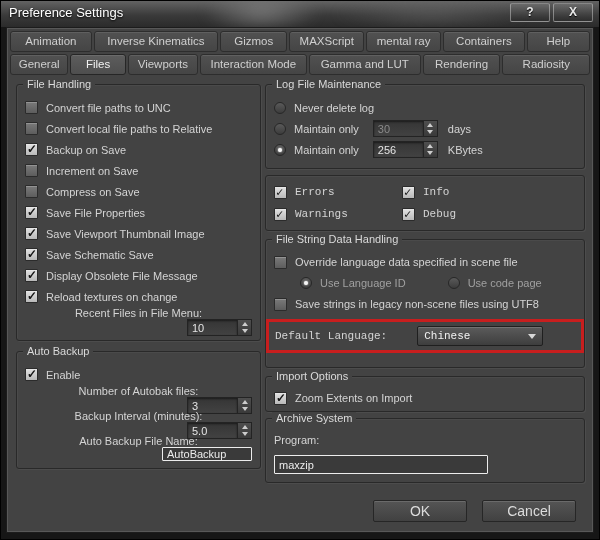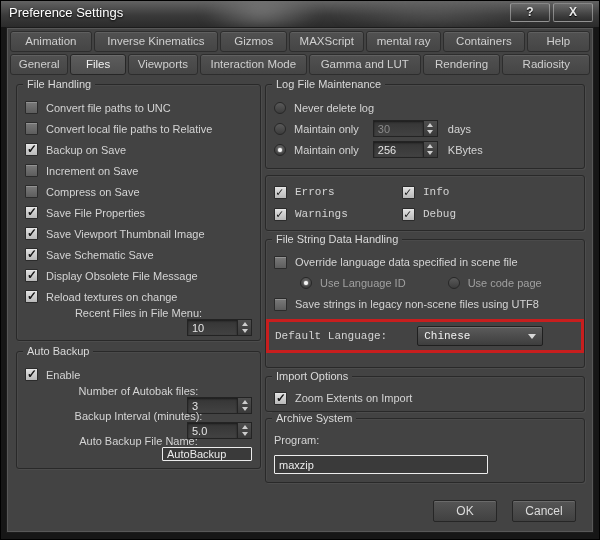--- a/index.html
+++ b/index.html
@@ -121,23 +121,23 @@
   .dl-row{ position:relative; margin:7px -8px -2px -8px; padding:5px 9px; display:flex; align-items:center; height:30px;font-family:Liberation Mono, monospace; }
   .red-frame{
     position:absolute; left:0; right:0; top:-2px; bottom:-2px;
     border:3px solid var(--ann, #c81e1e); pointer-events:none;
   }
   
   .lvl-grid{ display:grid; grid-template-columns:128px 1fr; row-gap:4px;font-family:Liberation Mono, monospace; }
   
   .footer{ position:absolute; right:17px; bottom:10px; display:flex; gap:15px; }
   .btn{
-    width:64px; height:22px; text-align:center; line-height:20px;
+    width:94px; height:22px; text-align:center; line-height:20px;
     background:linear-gradient(#555,#414141); border:1px solid #262626; border-radius:2px;
-    box-shadow:inset 0 1px 0 rgba(255,255,255,.13); color:#dcdcdc; font-size:12px; cursor:default;
+    box-shadow:inset 0 1px 0 rgba(255,255,255,.13); color:#dcdcdc; font-size:14px; cursor:default;
   }
   .indent{ margin-left:26px; }
   .gap6{ height:6px; }
 </style>
 </head>
 <body>
 
 <div id="window">
 
   <div class="titlebar">

